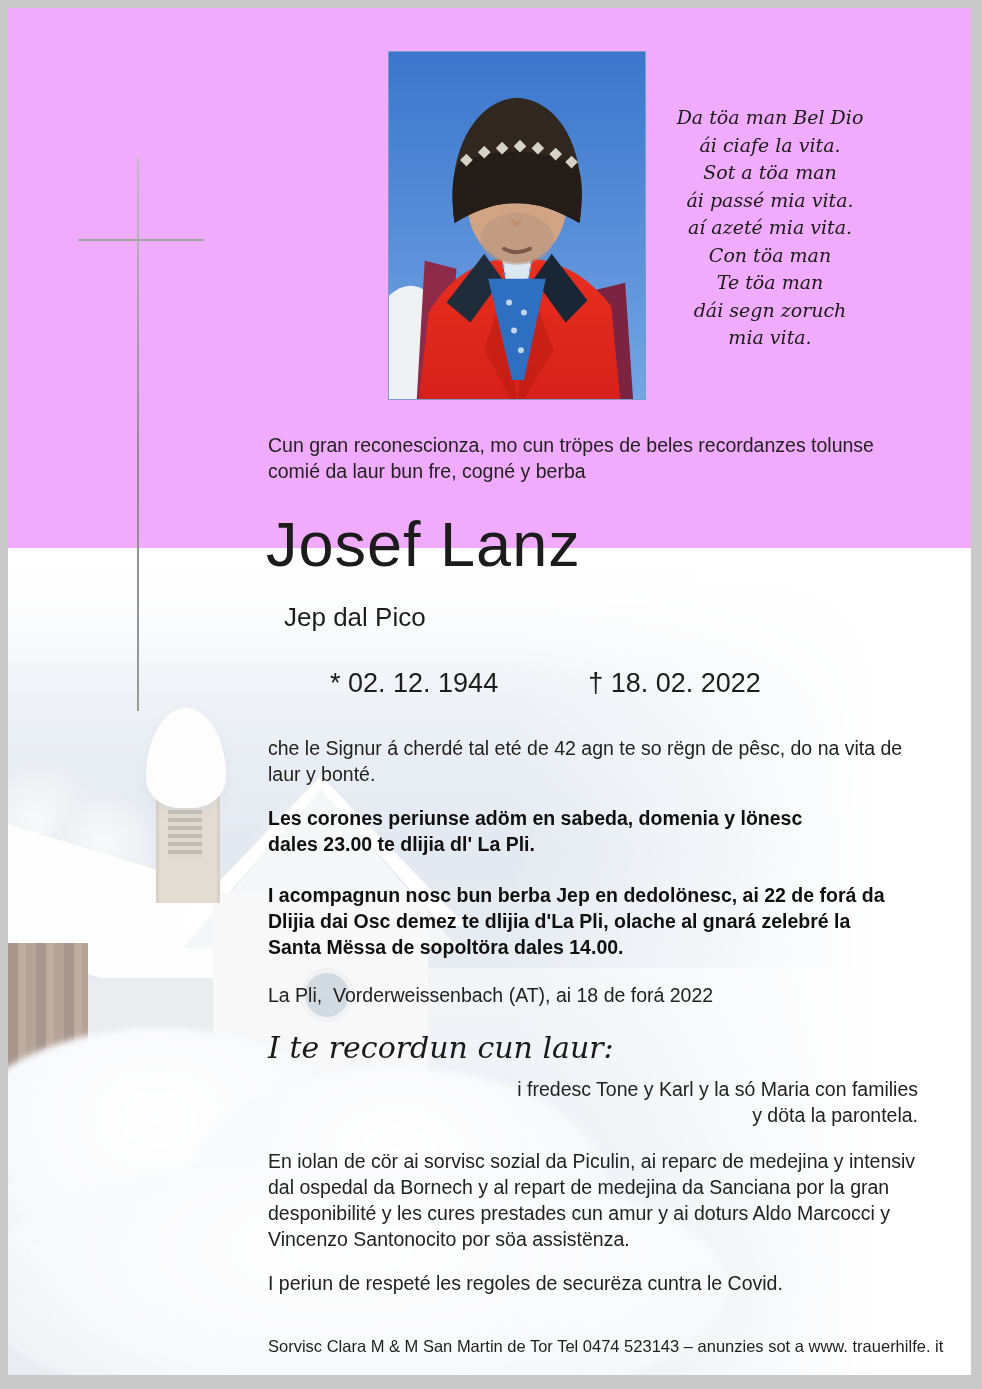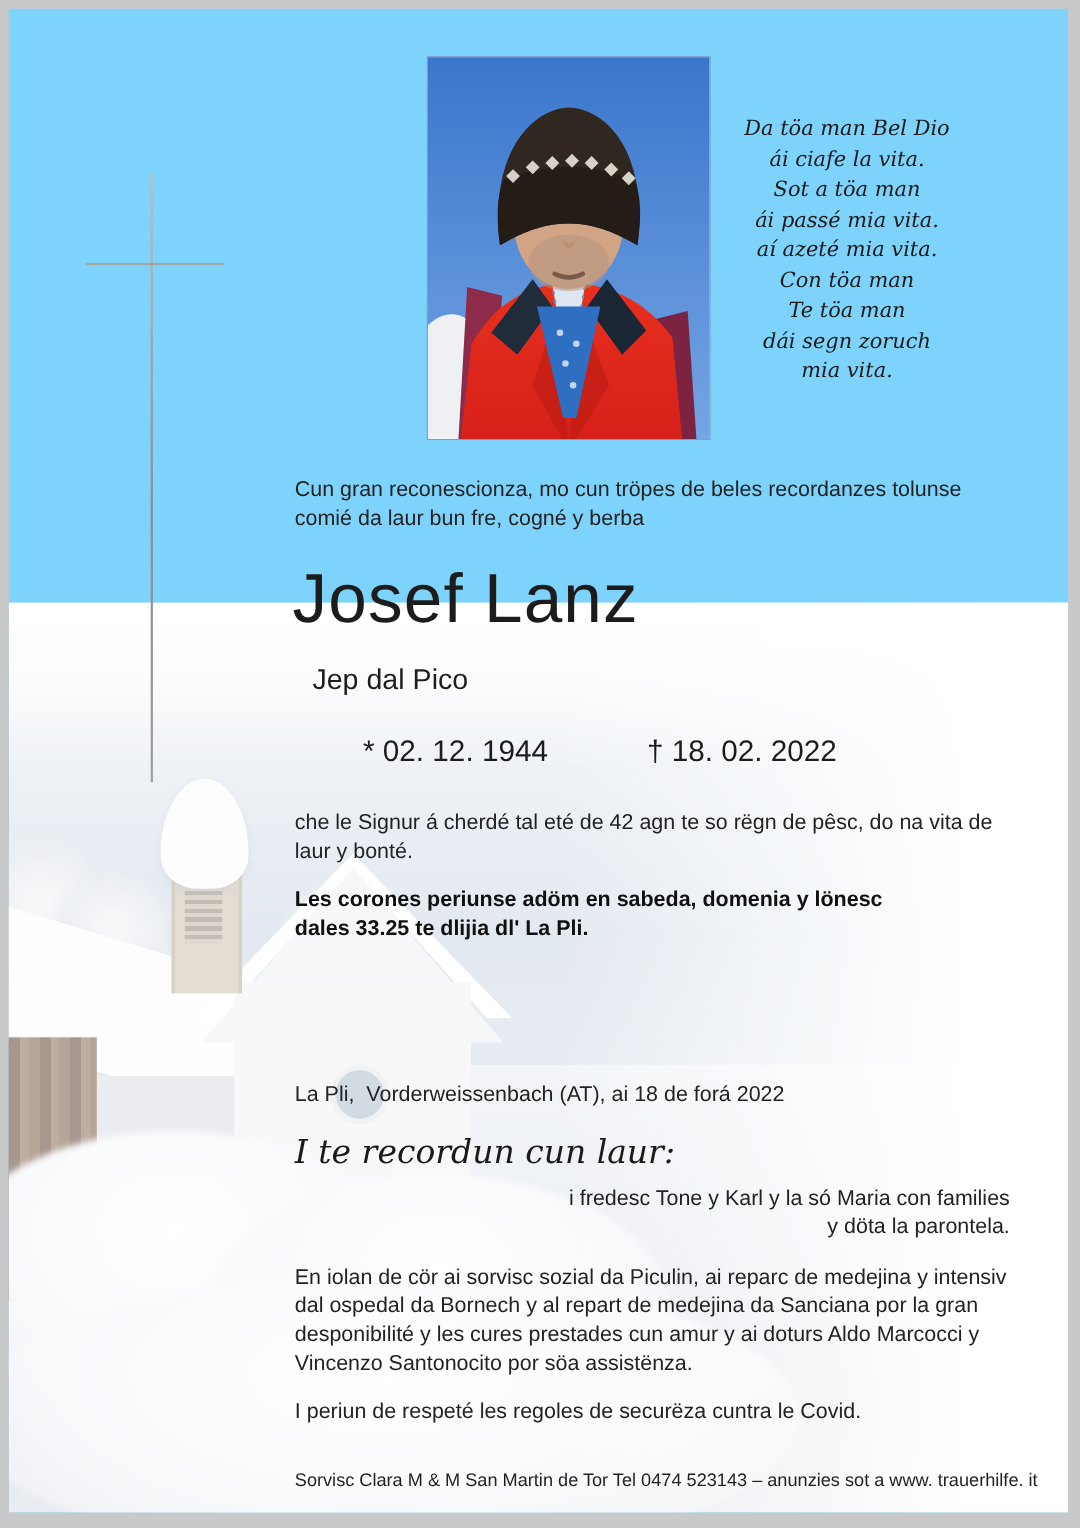--- a/index.html
+++ b/index.html
@@ -5,21 +5,21 @@
   html,body{margin:0;padding:0;}
   body{
     width:982px;height:1389px;position:relative;
     background:#c9c9c9;
     font-family:"Liberation Sans", sans-serif;
     -webkit-font-smoothing:antialiased;
     overflow:hidden;
   }
   .card{
     position:absolute;left:8px;top:8px;width:963px;height:1367px;
-    background:#7dd3fc;overflow:hidden;
+    background:#f0abfc;overflow:hidden;
   }
   
   .scene{position:absolute;left:0;top:540px;width:100%;height:827px;pointer-events:none;}
   .scene *{position:absolute;}
   .sky{left:0;top:0;width:100%;height:430px;
     background:linear-gradient(180deg,#ffffff 0%,#e3e9f1 30%,#ccd7e5 70%,#d5dde8 100%);}
   .ground{left:0;top:420px;width:100%;height:407px;
     background:linear-gradient(180deg,#e9edf3 0%,#dde3ec 40%,#cfd6e2 75%,#d8dde7 100%);}
   .tree{border-radius:50%;filter:blur(6px);background:radial-gradient(circle at 50% 40%,#f4f6f8 0%,#d8dde6 60%,rgba(216,221,230,0) 100%);}
   .tree.t1{left:-30px;top:215px;width:120px;height:150px;}
@@ -198,21 +198,24 @@
   <div class="nickname">Jep dal Pico</div>
 
   <div class="dates">
     <span>* 02. 12. 1944</span>
     <span>† 18. 02. 2022</span>
   </div>
 
   <div class="txt passing">che le Signur á cherdé tal eté de 42 agn te so rëgn de pêsc, do na vita de
 laur y bonté.</div>
   <div class="txt bold rosary">Les corones periunse adöm en sabeda, domenia y lönesc
-dales 33.25 te dlijia dl' La Pli.</div>
+dales 23.00 te dlijia dl' La Pli.</div>
+  <div class="txt bold funeral">I acompagnun nosc bun berba Jep en dedolönesc, ai 22 de forá da
+Dlijia dai Osc demez te dlijia d'La Pli, olache al gnará zelebré la
+Santa Mëssa de sopoltöra dales 14.00.</div>
   <div class="txt placedate">La Pli,  Vorderweissenbach (AT), ai 18 de forá 2022</div>
 
   <div class="remember">I te recordun cun laur:</div>
   <div class="txt family">i fredesc Tone y Karl y la só Maria con families
 y döta la parontela.</div>
 
   <div class="txt thanks">En iolan de cör ai sorvisc sozial da Piculin, ai reparc de medejina y intensiv
 dal ospedal da Bornech y al repart de medejina da Sanciana por la gran
 desponibilité y les cures prestades cun amur y ai doturs Aldo Marcocci y
 Vincenzo Santonocito por söa assistënza.</div>

